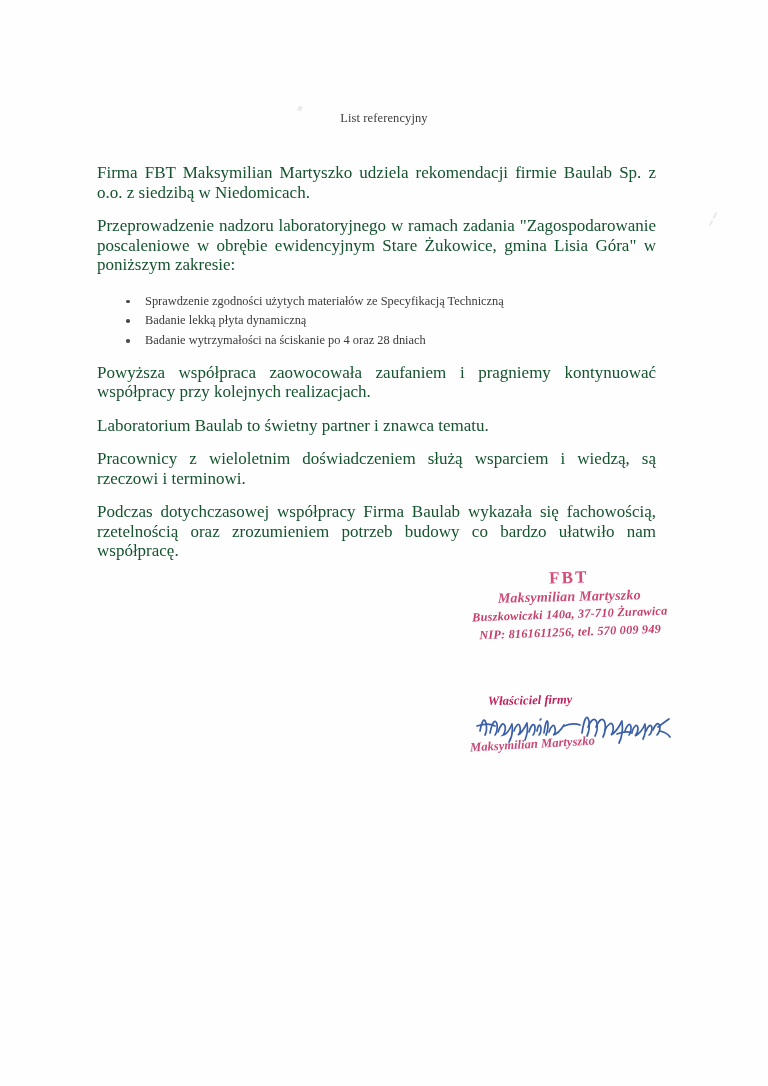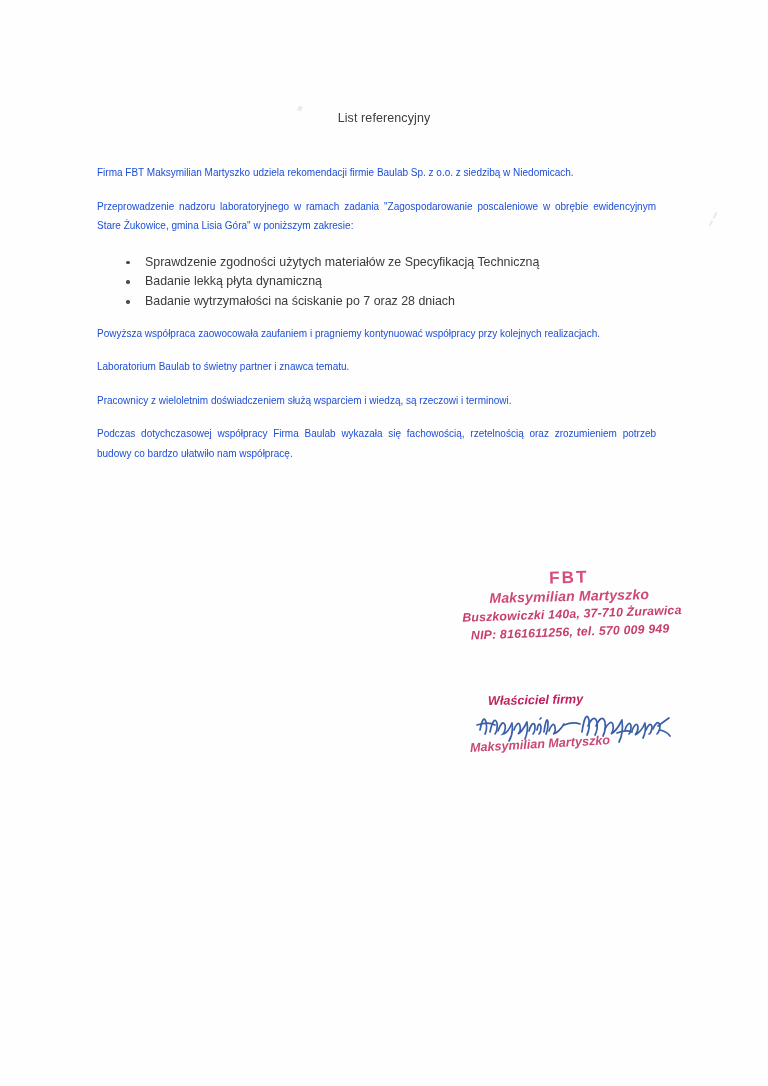--- a/index.html
+++ b/index.html
@@ -15,20 +15,21 @@
     overflow: hidden;
     font-family: "Liberation Sans", sans-serif;
     color: #3a3a3a;
     -webkit-font-smoothing: antialiased;
   }
 
   .page {
     position: absolute;
     inset: 0;
     background: #fefefe;
+    font-family: Liberation Serif, serif;
   }
 
   
   .doc-title {
     position: absolute;
     left: 0;
     right: 0;
     top: 111px;
     text-align: center;
     font-size: 12.5px;
@@ -39,25 +40,25 @@
   
   .body-col {
     position: absolute;
     left: 97px;
     top: 163px;
     width: 576px;
   }
 
   p.para {
     margin: 0 17px 14px 0;
-    font-size: 10px;
+    font-size: 17px;
     line-height: 19.5px;
     text-align: justify;
     text-justify: inter-word;
-    color: #1d4ed8;
+    color: #14532d;
   }
   p.para.tight {
     margin-bottom: 13px;
   }
 
   
   ul.bullets {
     list-style: none;
     margin: 17px 0 12px 0;
     padding: 0;
@@ -190,21 +191,21 @@
       <li>
         <span class="bullet-dot"></span>
         <span>Sprawdzenie zgodności użytych materiałów ze Specyfikacją Techniczną</span>
       </li>
       <li>
         <span class="bullet-dot"></span>
         <span>Badanie lekką płyta dynamiczną</span>
       </li>
       <li>
         <span class="bullet-dot"></span>
-        <span>Badanie wytrzymałości na ściskanie po 7 oraz 28 dniach</span>
+        <span>Badanie wytrzymałości na ściskanie po 4 oraz 28 dniach</span>
       </li>
     </ul>
 
     <p class="para">Powyższa współpraca zaowocowała zaufaniem i pragniemy kontynuować współpracy przy kolejnych realizacjach.</p>
 
     <p class="para">Laboratorium Baulab to świetny partner i znawca tematu.</p>
 
     <p class="para">Pracownicy z wieloletnim doświadczeniem służą wsparciem i wiedzą, są rzeczowi i terminowi.</p>
 
     <p class="para">Podczas dotychczasowej współpracy Firma Baulab wykazała się fachowością, rzetelnością oraz zrozumieniem potrzeb budowy co bardzo ułatwiło nam współpracę.</p>

